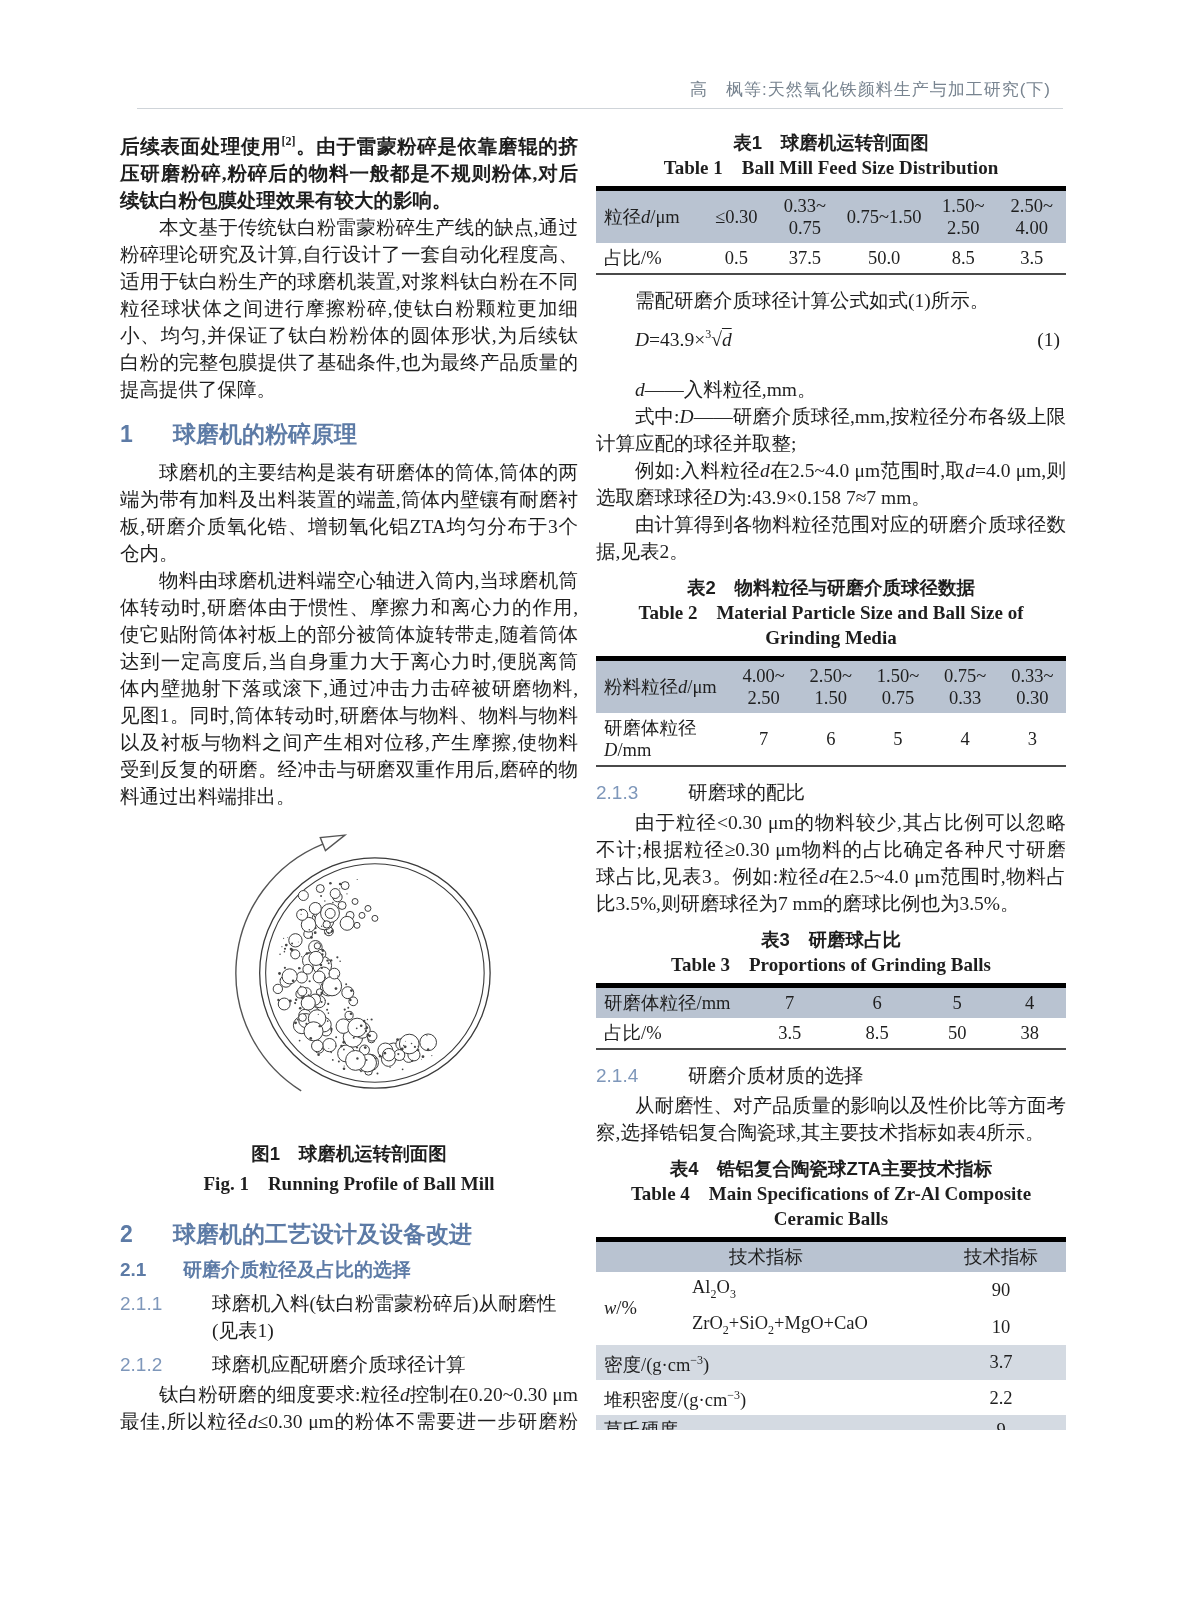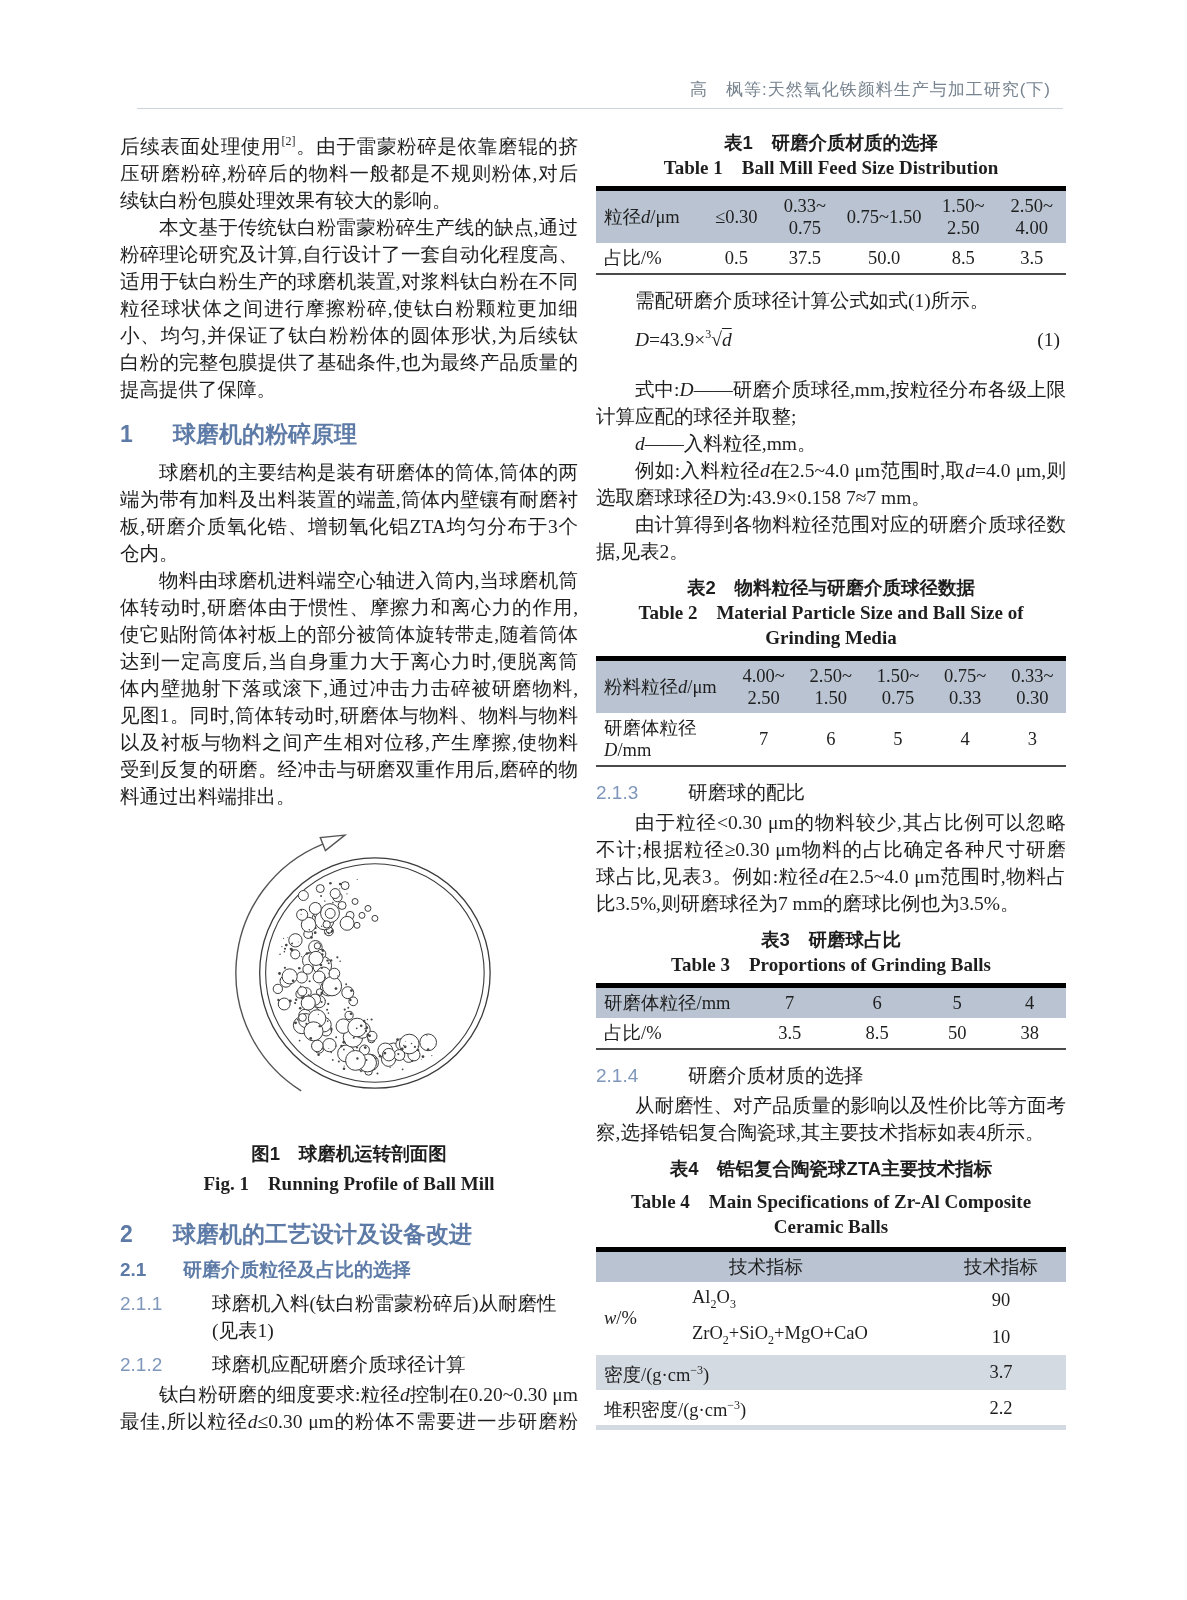--- a/index.html
+++ b/index.html
@@ -21,21 +21,21 @@
     font-family:"Liberation Sans","DejaVu Sans",sans-serif;
     font-size:17px;color:#77838f;letter-spacing:1px;
   }
   .head-rule{position:absolute;top:108px;left:137px;right:124px;border-top:1.5px solid #cfd4d9;}
 
   
   .col{position:absolute;width:458px;font-size:19.5px;line-height:27px;text-align:justify;}
   .col-left{left:120px;top:128px;}
   .col-right{left:596px;top:130px;width:470px;}
   p.body{text-indent:2em;}
-  p.noindent{text-indent:0;}
+  p.noindent{text-indent:0;font-weight:bold;}
   sup{font-size:12px;}
   sub{font-size:12px;}
 
   
   .sec{display:flex;align-items:baseline;color:var(--accent);
        font-family:"Liberation Sans","DejaVu Sans",sans-serif;font-weight:bold;
        font-size:23px;line-height:30px;text-align:left;}
   .sec .num{min-width:53px;}
   .sec.h1{margin:16px 0 10px;}
   .sec.h2{margin:22px 0 8px;}
@@ -370,21 +370,21 @@
       <span class="num">2.1.2</span>
       <span class="ttl">球磨机应配研磨介质球径计算</span>
     </div>
 
     <p class="body">钛白粉研磨的细度要求:粒径<i>d</i>控制在0.20~0.30 μm最佳,所以粒径<i>d</i>≤0.30 μm的粉体不需要进一步研磨粉碎,也不需要进行相应研磨球的计算。</p>
   </div>
 
   <div class="col col-right">
 
     <div class="tblock" style="margin-top:0">
-      <div class="tcap-zh">表1　研磨介质材质的选择</div>
+      <div class="tcap-zh">表1　球磨机运转剖面图</div>
       <div class="tcap-en">Table 1　Ball Mill Feed Size Distribution</div>
       <table class="dt">
         <colgroup>
             <col style="width:106px">
             <col>
             <col>
             <col style="width:90px">
             <col>
             <col>
           </colgroup>
@@ -409,22 +409,22 @@
         </table>
     </div>
 
     <p class="body">需配研磨介质球径计算公式如式(1)所示。</p>
 
     <div class="formula">
       <span class="expr"><i>D</i>=43.9×<sup>3</sup>√<span class="ol"><i>d</i></span></span>
       <span class="fnum">(1)</span>
     </div>
 
+    <p class="body"><i>d</i>——入料粒径,mm。</p>
     <p class="body">式中:<i>D</i>——研磨介质球径,mm,按粒径分布各级上限计算应配的球径并取整;</p>
-    <p class="body"><i>d</i>——入料粒径,mm。</p>
     <p class="body">例如:入料粒径<i>d</i>在2.5~4.0 μm范围时,取<i>d</i>=4.0 μm,则选取磨球球径<i>D</i>为:43.9×0.158 7≈7 mm。</p>
     <p class="body">由计算得到各物料粒径范围对应的研磨介质球径数据,见表2。</p>
 
     <div class="tblock">
       <div class="tcap-zh">表2　物料粒径与研磨介质球径数据</div>
       <div class="tcap-en" style="width:420px;margin:0 auto;">Table 2　Material Particle Size and Ball Size of Grinding Media</div>
       <table class="dt">
         <colgroup>
             <col style="width:134px">
             <col>
@@ -493,21 +493,21 @@
 
     <div class="subsub">
       <span class="num">2.1.4</span>
       <span class="ttl">研磨介质材质的选择</span>
     </div>
 
     <p class="body">从耐磨性、对产品质量的影响以及性价比等方面考察,选择锆铝复合陶瓷球,其主要技术指标如表4所示。</p>
 
     <div class="tblock">
       <div class="tcap-zh">表4　锆铝复合陶瓷球ZTA主要技术指标</div>
-      <div class="tcap-en" style="width:430px;margin:8px auto;">Table 4　Main Specifications of Zr-Al Composite Ceramic Balls</div>
+      <div class="tcap-en" style="width:430px;margin:0 auto;">Table 4　Main Specifications of Zr-Al Composite Ceramic Balls</div>
       <table class="dt">
         <colgroup>
             <col style="width:88px">
             <col style="width:252px">
             <col style="width:130px">
           </colgroup>
         <tbody>
             <tr class="band">
           <th colspan="2">技术指标</th>
           <th>技术指标</th>

